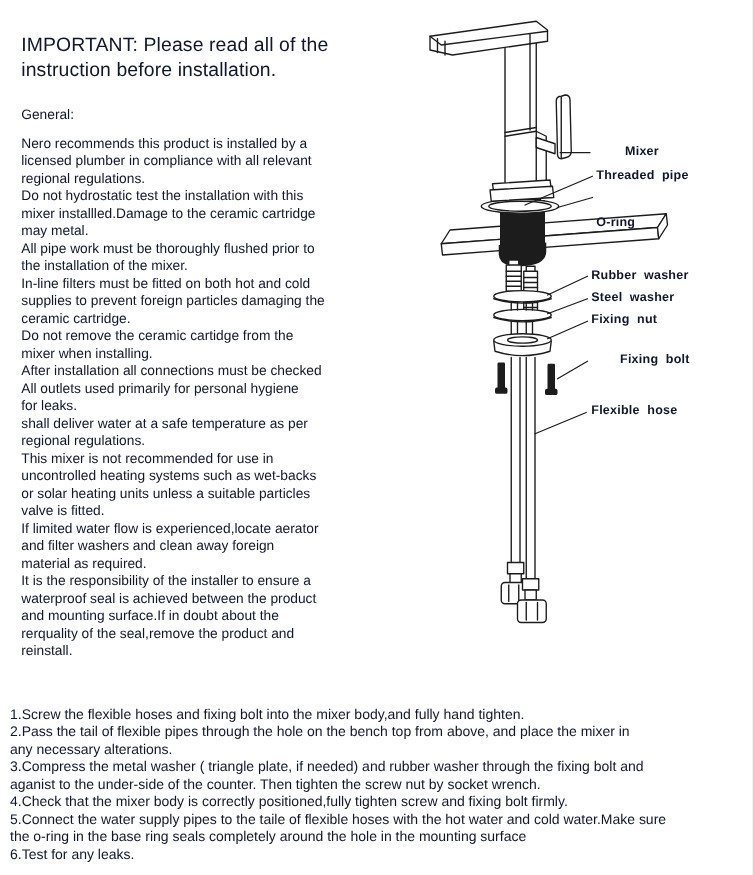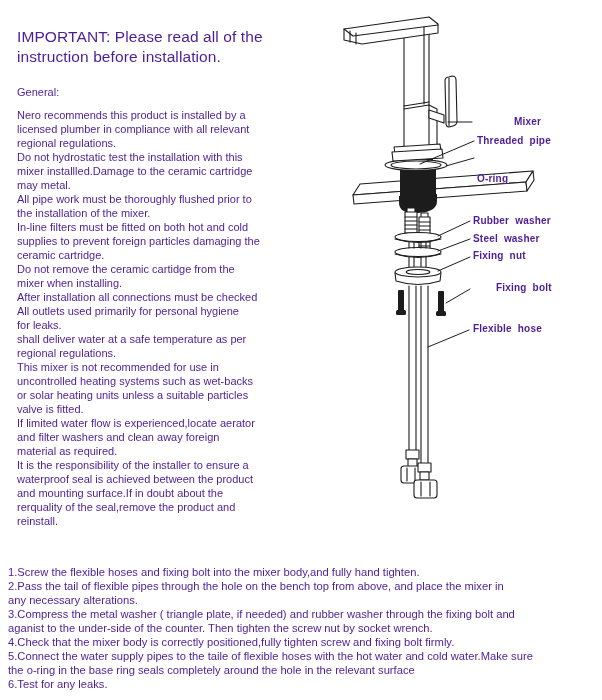--- a/index.html
+++ b/index.html
@@ -1,21 +1,21 @@
 <!DOCTYPE html>
 <html><head>
 <meta charset="utf-8">
 <style>
   html,body{margin:0;padding:0;background:#e8e8e8;}
   .page{
     position:relative;
     width:602px;height:700px;
     background:#ffffff;
     font-family:"Liberation Sans","DejaVu Sans",sans-serif;
-    color:#4c1d95;
+    color:#0f172a;
     overflow:hidden;
   }
   .title{
     position:absolute;left:17px;top:27px;
     font-size:15.5px;line-height:19.5px;
     letter-spacing:0.1px;
   }
   .general-heading{
     position:absolute;left:17px;top:86px;
     font-size:11px;
@@ -176,36 +176,36 @@
         <path d="M474,158 L446,166"></path>
         <path d="M470,221 L438,236"></path>
         <path d="M470,239 L438,251"></path>
         <path d="M470,257 L438,271"></path>
         <path d="M470,289 L446,303"></path>
         <path d="M469,330 L428,347"></path>
       </g>
     </svg>
 
     <div>
-        <div class="diagram-label" style="position: absolute; left: 486px; top: 116px; padding-left: 28px;">Mixer</div>
+        <div class="diagram-label" style="position: absolute; left: 472px; top: 116px; padding-left: 28px;">Mixer</div>
         <div class="diagram-label" style="position: absolute; left: 477px; top: 135px;">Threaded pipe</div>
         <div class="diagram-label" style="position: absolute; left: 477px; top: 153px; margin-top: 20px;">O-ring</div>
         <div class="diagram-label" style="position: absolute; left: 473px; top: 215px;">Rubber washer</div>
         <div class="diagram-label" style="position: absolute; left: 473px; top: 233px;">Steel washer</div>
         <div class="diagram-label" style="position: absolute; left: 473px; top: 250px;">Fixing nut</div>
         <div class="diagram-label" style="position: absolute; left: 473px; top: 282px; padding-left: 23px;">Fixing bolt</div>
         <div class="diagram-label" style="position: absolute; left: 473px; top: 323px;">Flexible hose</div>
       </div>
   </div>
 
   <div class="steps">
       <div class="step-line">1.Screw the flexible hoses and fixing bolt into the mixer body,and fully hand tighten.</div>
       <div class="step-line">2.Pass the tail of flexible pipes through the hole on the bench top from above, and place the mixer in</div>
       <div class="step-line">any necessary alterations.</div>
       <div class="step-line">3.Compress the metal washer ( triangle plate, if needed) and rubber washer through the fixing bolt and</div>
       <div class="step-line">aganist to the under-side of the counter. Then tighten the screw nut by socket wrench.</div>
       <div class="step-line">4.Check that the mixer body is correctly positioned,fully tighten screw and fixing bolt firmly.</div>
       <div class="step-line">5.Connect the water supply pipes to the taile of flexible hoses with the hot water and cold water.Make sure</div>
-      <div class="step-line">the o-ring in the base ring seals completely around the hole in the relevant surface</div>
+      <div class="step-line">the o-ring in the base ring seals completely around the hole in the mounting surface</div>
       <div class="step-line">6.Test for any leaks.</div>
     </div>
 
 </div>
 
 </body></html>

